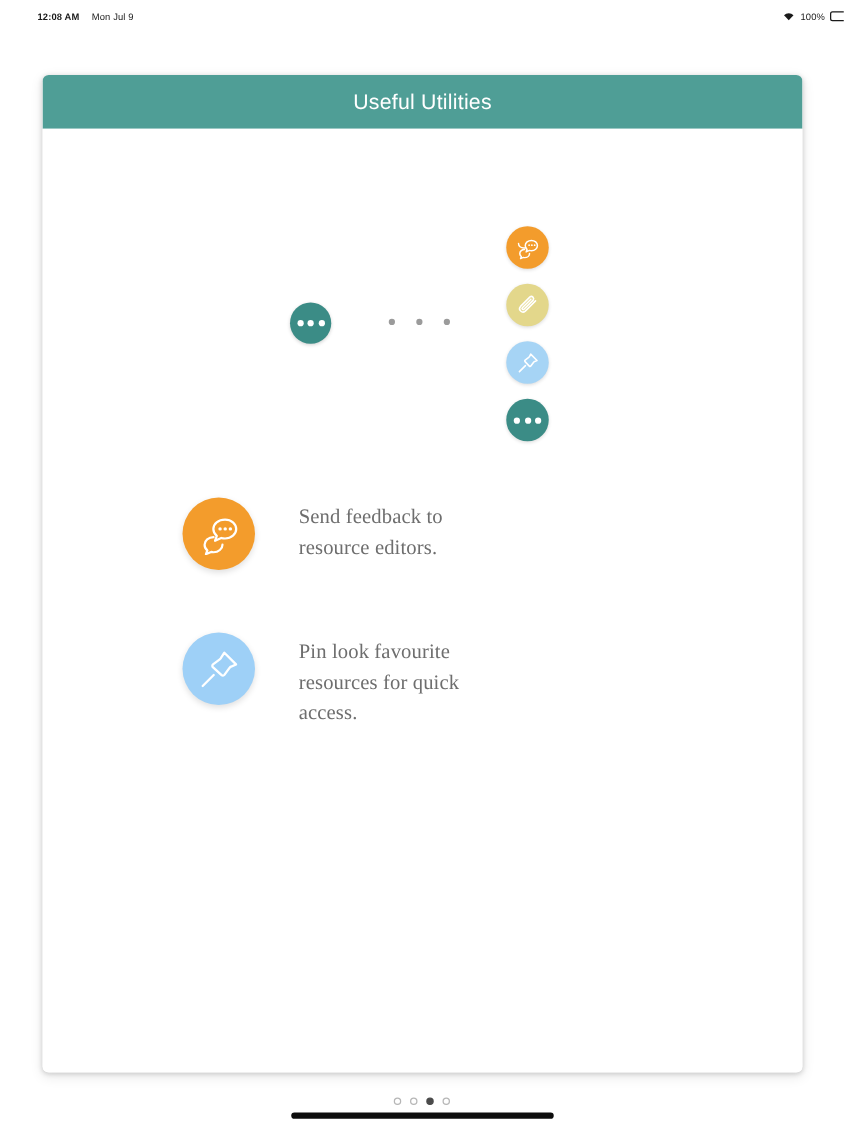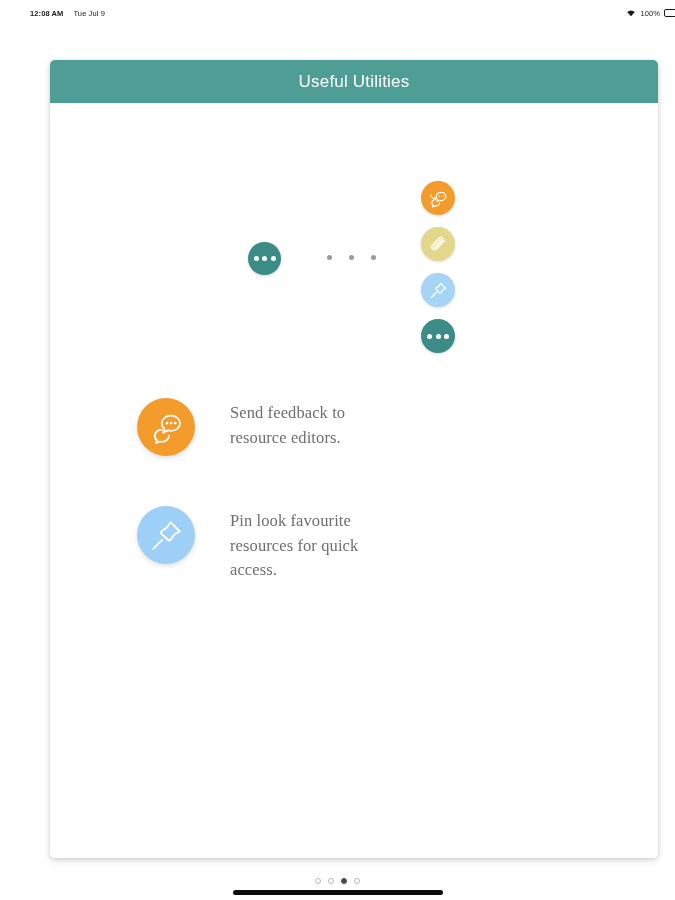--- a/index.html
+++ b/index.html
@@ -65,21 +65,20 @@
   .card {
     position: absolute;
     left: 34px;
     top: 60px;
     width: 608px;
     height: 798px;
     background: #ffffff;
     border-radius: 5px;
     box-shadow: 0 1px 4px rgba(0,0,0,0.16), 0 3px 10px rgba(0,0,0,0.09);
     overflow: hidden;
-    margin-left: 16px;
   }
 
   .card-header {
     width: 100%;
     height: 43px;
     background: #4f9e96;
     display: flex;
     align-items: center;
     justify-content: center;
   }
@@ -154,21 +153,21 @@
     position: absolute;
     left: 0;
     top: 295px;
     width: 608px;
   }
 
   .feature-row {
     display: flex;
     align-items: flex-start;
     height: 108px;
-    padding-left: 87px;
+    padding-left: 112px;
   }
 
   .feature-icon {
     flex: 0 0 auto;
     width: 58px; height: 58px;
     border-radius: 50%;
     display: flex;
     align-items: center;
     justify-content: center;
     box-shadow: 0 2px 5px rgba(0,0,0,0.13);
@@ -221,21 +220,21 @@
   }
 </style>
 </head>
 <body>
 
 <div id="screen">
 
   <div class="statusbar">
     <div class="sb-left">
       <span class="sb-time">12:08 AM</span>
-      <span class="sb-date">Tue Jul 9</span>
+      <span class="sb-date">Mon Jul 9</span>
     </div>
     <div class="sb-right">
       <span class="wifi-icon">
         <svg width="10" height="8" viewBox="0 0 10 8">
           <path d="M5 7.2 L1.2 3.1 A5.4 5.4 0 0 1 8.8 3.1 Z" fill="#1a1a1a"></path>
         </svg>
       </span>
       <span class="sb-pct">100%</span>
       <span class="battery-icon">
         <span class="battery-fill"></span>

